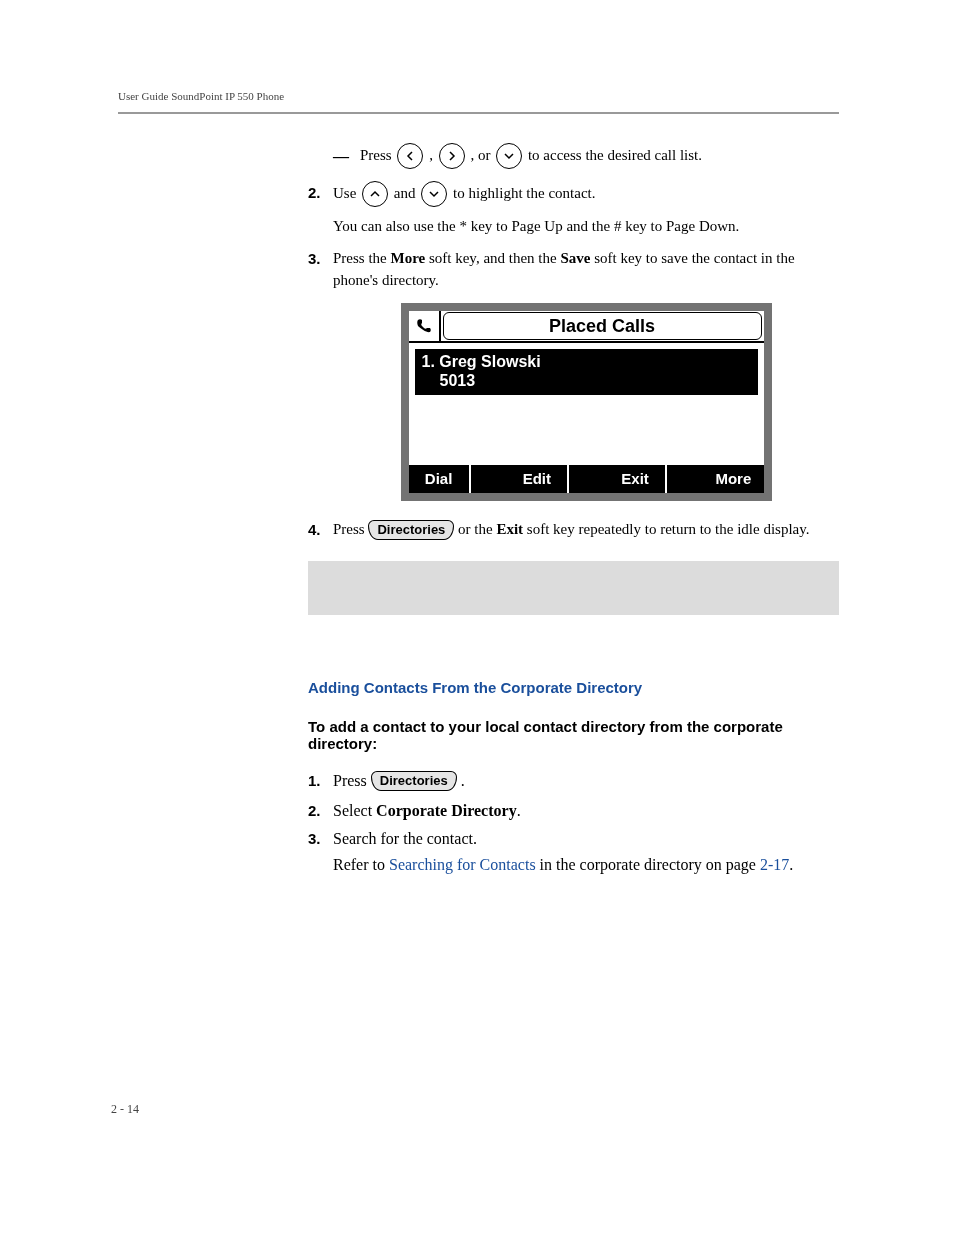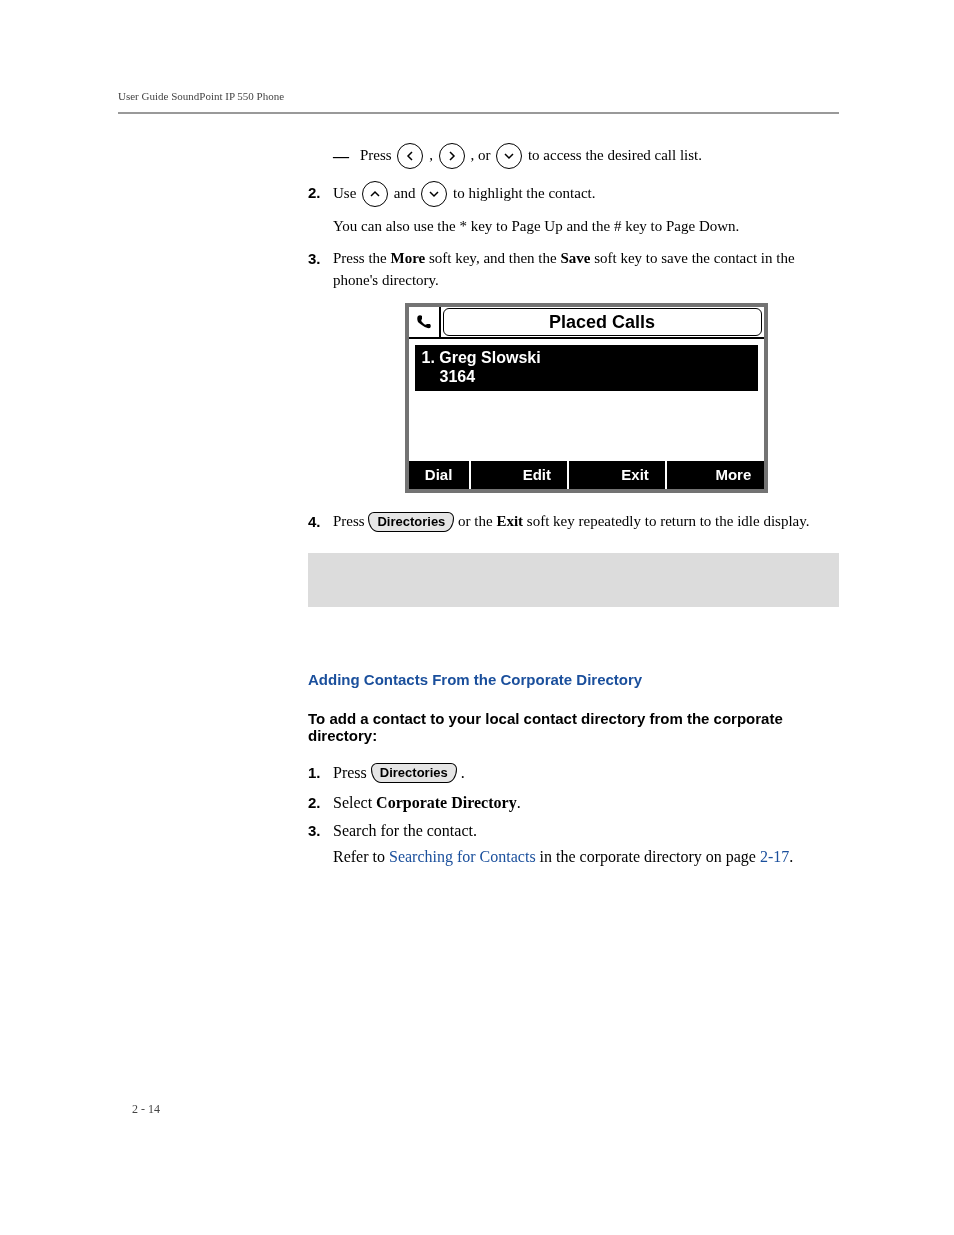--- a/index.html
+++ b/index.html
@@ -109,30 +109,30 @@
       margin-bottom: 20px;
     }
     .link { color: #1a4f9c; }
     .gray-box {
       background: #dcdcdc;
       height: 54px;
       margin: 20px 0 0 0;
     }
     .page-num {
       position: absolute;
-      left: 132px;
+      left: 111px;
       bottom: 118px;
       font-size: 12px;
       color: #444;
     }
     
     .phone-screen {
       width: 355px;
       margin: 12px auto 18px auto;
-      border: 4px solid #737373;
+      border: 8px solid #737373;
       background: #fff;
       font-family: Arial, Helvetica, sans-serif;
     }
     .phone-top {
       display: flex;
       align-items: stretch;
       border-bottom: 2px solid #000;
     }
     .phone-icon-cell {
       width: 26px;
@@ -260,21 +260,21 @@
           <div class="phone-icon-cell">
             <svg width="18" height="18" viewBox="0 0 18 18">
               <path d="M3 3 C4 2 6 2 7 3 L7 6 C6 7 6 8 7 9 L9 11 C10 12 11 12 12 11 L15 11 C16 12 16 14 15 15 C12 16 6 12 3 9 C2 7 2 4 3 3 Z" fill="#000"></path>
             </svg>
           </div>
           <div class="phone-title-cell">Placed Calls</div>
         </div>
         <div class="phone-body">
           <div class="phone-row">
             <span>1. Greg Slowski</span>
-            <span class="sub-num">3164</span>
+            <span class="sub-num">5013</span>
           </div>
         </div>
         <div class="phone-softkeys">
           <div>Dial</div>
           <div>Edit</div>
           <div>Exit</div>
           <div>More</div>
         </div>
       </div>
     </div>

